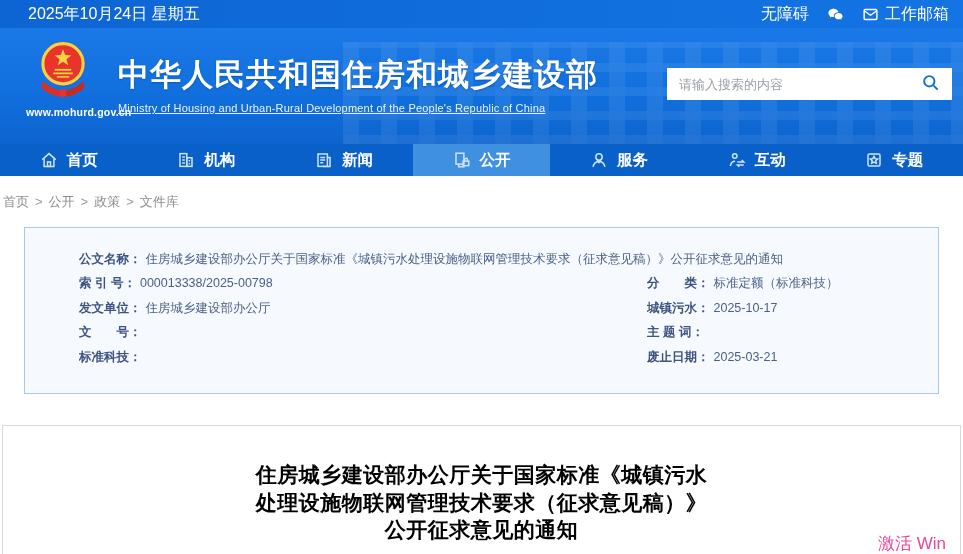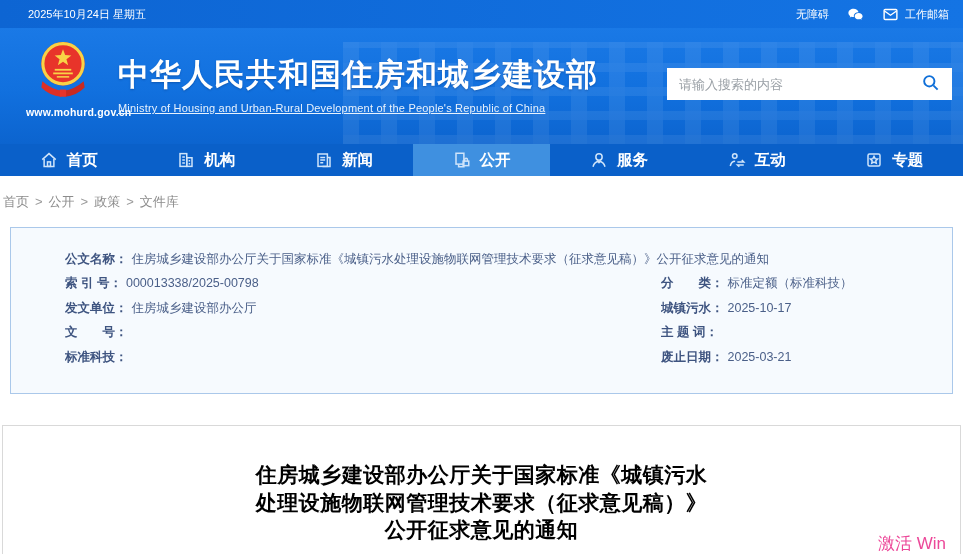--- a/index.html
+++ b/index.html
@@ -2,21 +2,21 @@
 <html><head>
 <meta charset="utf-8">
 <style>
   * { margin:0; padding:0; box-sizing:border-box; }
   html,body { width:963px; height:554px; overflow:hidden; background:#fff;
     font-family:"Liberation Sans","DejaVu Sans",sans-serif; }
 
   
   .topbar { height:28px; background:linear-gradient(90deg,#0d65d3,#1474e4);
     display:flex; align-items:center; justify-content:space-between;
-    padding:0 14px 0 28px; color:#fff; font-size:11px; }
+    padding:0 14px 0 28px; color:#fff; font-size:16px; }
   .topbar-right { display:flex; align-items:center; gap:18px; }
   .topbar-link { display:flex; align-items:center; gap:6px; cursor:pointer;justify-content:flex-end; }
   .topbar-icon { width:17px; height:17px; display:inline-block; color:#fff; }
   .topbar-icon svg { width:100%; height:100%; }
 
   
   .header { position:relative; height:116px;
     background:linear-gradient(180deg,#1a79e6 0%,#1170de 55%,#0c64cf 100%); overflow:hidden; }
   .header::after { content:""; position:absolute; right:0; top:14px; width:620px; height:102px;
     opacity:.10; pointer-events:none;
@@ -47,21 +47,21 @@
   .nav-icon { width:18px; height:18px; color:#cfe4fa; display:inline-block; }
   .nav-icon svg { width:100%; height:100%; }
 
   
   .breadcrumb { height:51px; display:flex; align-items:center; padding-left:3px;
     font-size:13px; color:#8c8c8c; gap:6px; }
   .crumb { cursor:pointer; }
   .crumb-sep { color:#9b9b9b; }
 
   
-  .infobox { margin:0 10px; min-height:167px; border:1px solid #aac8ea; background:#f6fafe;
+  .infobox { margin:0 24px; min-height:167px; border:1px solid #aac8ea; background:#f6fafe;
     padding:19px 14px 24px 54px; display:grid; grid-template-columns:1fr 277px;
     font-size:12.5px; line-height:24px; color:#4a5f88; }
   .info-row { white-space:nowrap; overflow:hidden; }
   .info-row.full { grid-column:1 / -1; }
   .info-label { font-weight:bold; color:#3e5480; margin-right:4px; }
 
   
   .article { margin:31px 2px 0; border:1px solid #d9d9d9; background:#fff; height:200px;
     padding-top:35px; position:relative; }
   .article-title { text-align:center; font-size:21px; font-weight:bold; color:#000;

